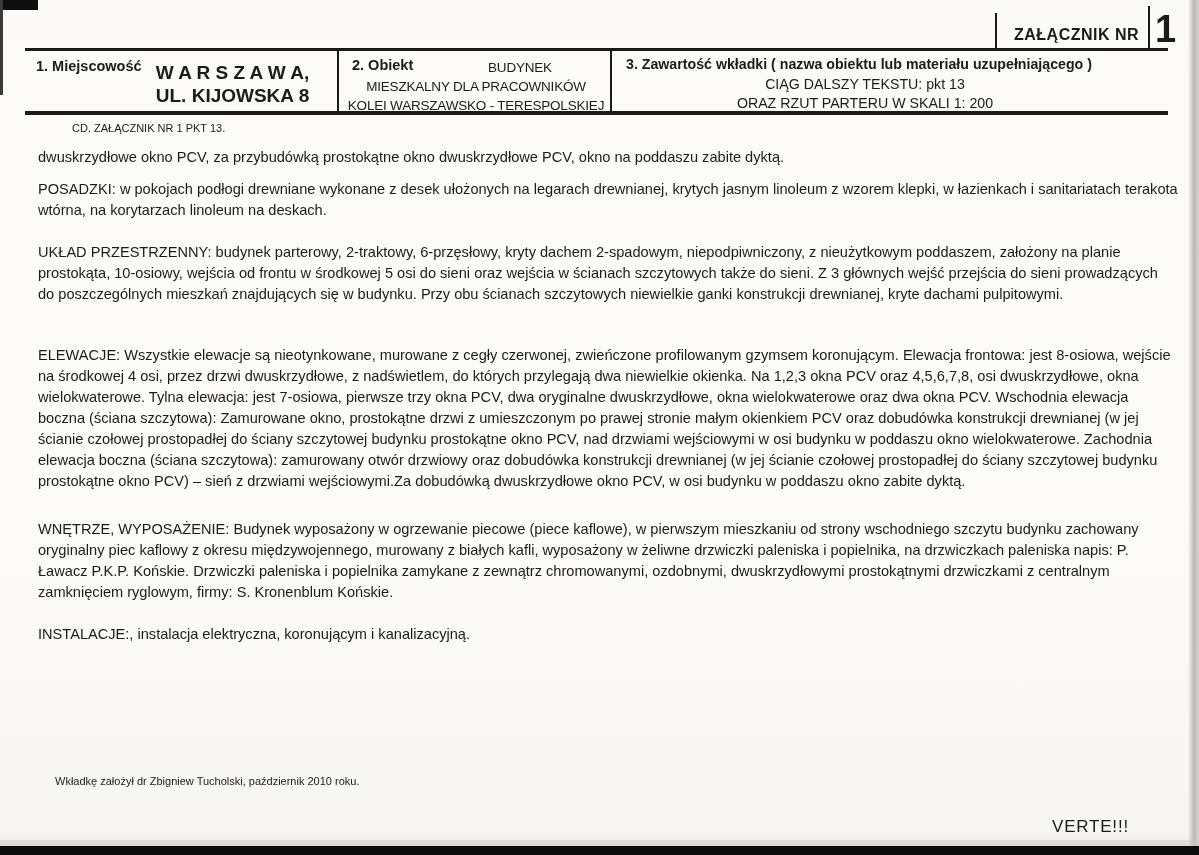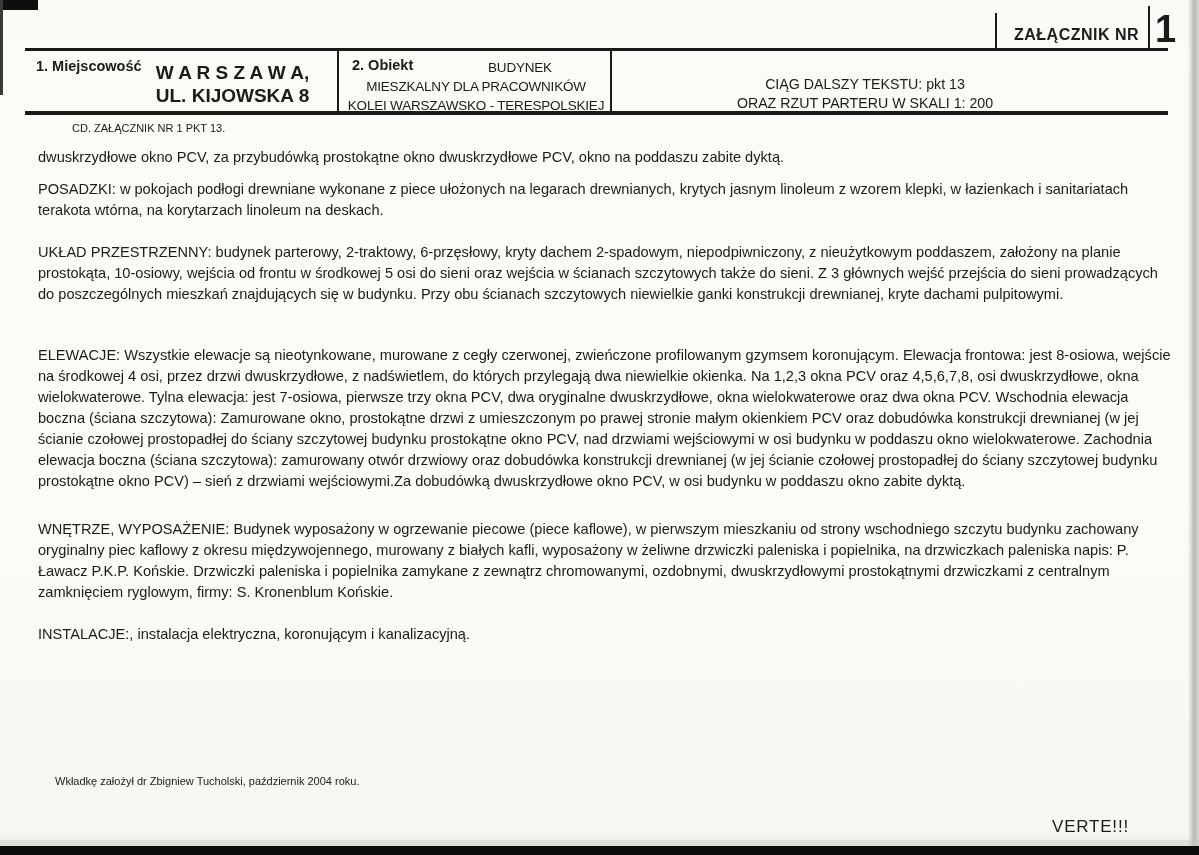--- a/index.html
+++ b/index.html
@@ -54,33 +54,34 @@
   <div class="abs cell-val-b" style="left:130px;top:61px;width:205px;">
     <div>W A R S Z A W A,</div>
     <div>UL. KIJOWSKA 8</div>
   </div>
 
   <div class="abs cell-label" style="left:352px;top:57px;">2. Obiekt</div>
   <div class="abs cell-val" style="left:440px;top:58px;width:160px;">BUDYNEK</div>
   <div class="abs cell-val" style="left:345px;top:96px;width:262px;">KOLEI WARSZAWSKO - TERESPOLSKIEJ</div>
   <div class="abs cell-val" style="left:345px;top:77px;width:262px;">MIESZKALNY DLA PRACOWNIKÓW</div>
 
+  <div class="abs cell3-head" style="left:626px;top:56px;">3. Zawartość wkładki ( nazwa obiektu lub materiału uzupełniającego )</div>
   <div class="abs cell-val" style="left:615px;top:75px;width:500px;font-size:14.2px;letter-spacing:0;">CIĄG DALSZY TEKSTU: pkt 13</div>
   <div class="abs cell-val" style="left:615px;top:94px;width:500px;font-size:14.2px;letter-spacing:0;">ORAZ RZUT PARTERU W SKALI 1: 200</div>
 
   <div class="abs note" style="left:72px;top:122px;">CD. ZAŁĄCZNIK NR 1 PKT 13.</div>
 
   <div class="abs body-text" style="left:38px;top:147px;width:1140px;">dwuskrzydłowe okno PCV, za przybudówką prostokątne okno dwuskrzydłowe PCV, okno na poddaszu zabite dyktą.</div>
 
-  <div class="abs body-text" style="left:38px;top:179px;width:1140px;">POSADZKI: w pokojach podłogi drewniane wykonane z piece ułożonych na legarach drewnianych, krytych jasnym linoleum z wzorem klepki, w łazienkach i sanitariatach terakota wtórna, na korytarzach linoleum na deskach.</div>
+  <div class="abs body-text" style="left:38px;top:179px;width:1140px;">POSADZKI: w pokojach podłogi drewniane wykonane z desek ułożonych na legarach drewnianej, krytych jasnym linoleum z wzorem klepki, w łazienkach i sanitariatach terakota wtórna, na korytarzach linoleum na deskach.</div>
 
   <div class="abs body-text" style="left:38px;top:242px;width:1140px;">UKŁAD PRZESTRZENNY: budynek parterowy, 2-traktowy, 6-przęsłowy, kryty dachem 2-spadowym, niepodpiwniczony, z nieużytkowym poddaszem, założony na planie prostokąta, 10-osiowy, wejścia od frontu w środkowej 5 osi do sieni oraz wejścia w ścianach szczytowych także do sieni. Z 3 głównych wejść przejścia do sieni prowadzących do poszczególnych mieszkań znajdujących się w budynku. Przy obu ścianach szczytowych niewielkie ganki konstrukcji drewnianej, kryte dachami pulpitowymi.</div>
 
   <div class="abs body-text" style="left:38px;top:345px;width:1140px;">ELEWACJE: Wszystkie elewacje są nieotynkowane, murowane z cegły czerwonej, zwieńczone profilowanym gzymsem koronującym. Elewacja frontowa: jest 8-osiowa, wejście na środkowej 4 osi, przez drzwi dwuskrzydłowe, z nadświetlem, do których przylegają dwa niewielkie okienka. Na 1,2,3 okna PCV oraz 4,5,6,7,8, osi dwuskrzydłowe, okna wielokwaterowe. Tylna elewacja: jest 7-osiowa, pierwsze trzy okna PCV, dwa oryginalne dwuskrzydłowe, okna wielokwaterowe oraz dwa okna PCV. Wschodnia elewacja boczna (ściana szczytowa): Zamurowane okno, prostokątne drzwi z umieszczonym po prawej stronie małym okienkiem PCV oraz dobudówka konstrukcji drewnianej (w jej ścianie czołowej prostopadłej do ściany szczytowej budynku prostokątne okno PCV, nad drzwiami wejściowymi w osi budynku w poddaszu okno wielokwaterowe. Zachodnia elewacja boczna (ściana szczytowa): zamurowany otwór drzwiowy oraz dobudówka konstrukcji drewnianej (w jej ścianie czołowej prostopadłej do ściany szczytowej budynku prostokątne okno PCV) – sień z drzwiami wejściowymi.Za dobudówką dwuskrzydłowe okno PCV, w osi budynku w poddaszu okno zabite dyktą.</div>
 
   <div class="abs body-text" style="left:38px;top:519px;width:1140px;">WNĘTRZE, WYPOSAŻENIE: Budynek wyposażony w ogrzewanie piecowe (piece kaflowe), w pierwszym mieszkaniu od strony wschodniego szczytu budynku zachowany oryginalny piec kaflowy z okresu międzywojennego, murowany z białych kafli, wyposażony w żeliwne drzwiczki paleniska i popielnika, na drzwiczkach paleniska napis: P. Ławacz P.K.P. Końskie. Drzwiczki paleniska i popielnika zamykane z zewnątrz chromowanymi, ozdobnymi, dwuskrzydłowymi prostokątnymi drzwiczkami z centralnym zamknięciem ryglowym, firmy: S. Kronenblum Końskie.</div>
 
   <div class="abs body-text" style="left:38px;top:624px;width:1140px;">INSTALACJE:, instalacja elektryczna, koronującym i kanalizacyjną.</div>
 
-  <div class="abs note" style="left:55px;top:775px;">Wkładkę założył  dr Zbigniew Tucholski, październik 2004 roku.</div>
+  <div class="abs note" style="left:55px;top:775px;">Wkładkę założył  dr Zbigniew Tucholski, październik 2010 roku.</div>
   <div class="abs verte" style="left:1052px;top:817px;">VERTE!!!</div>
 
 </div>
 
 </body></html>

